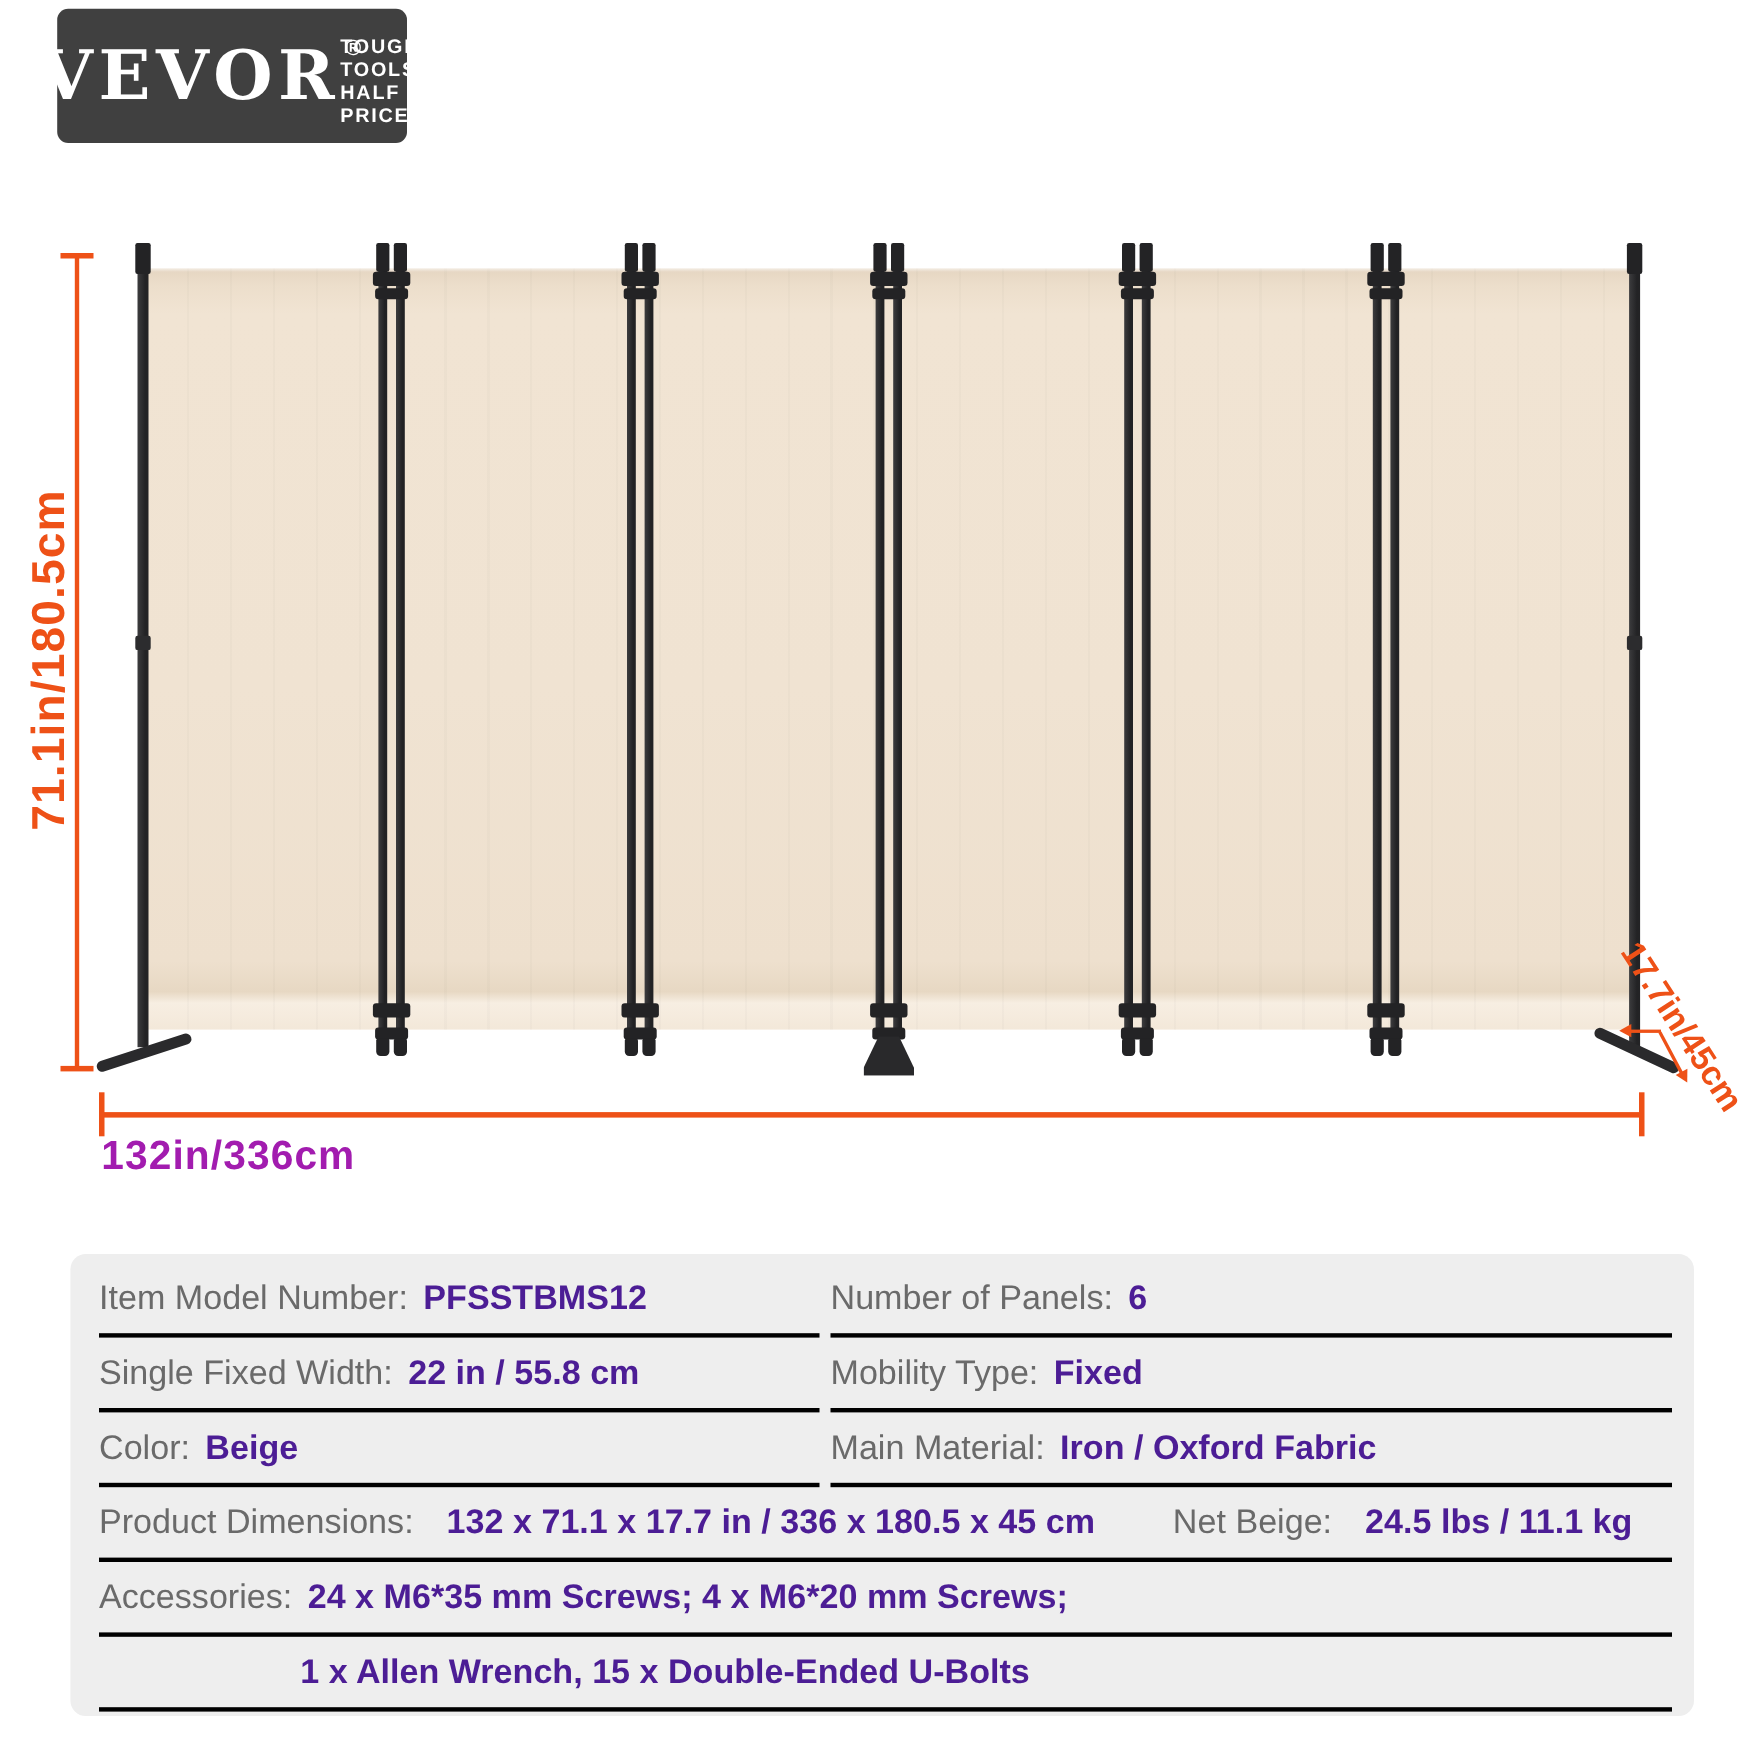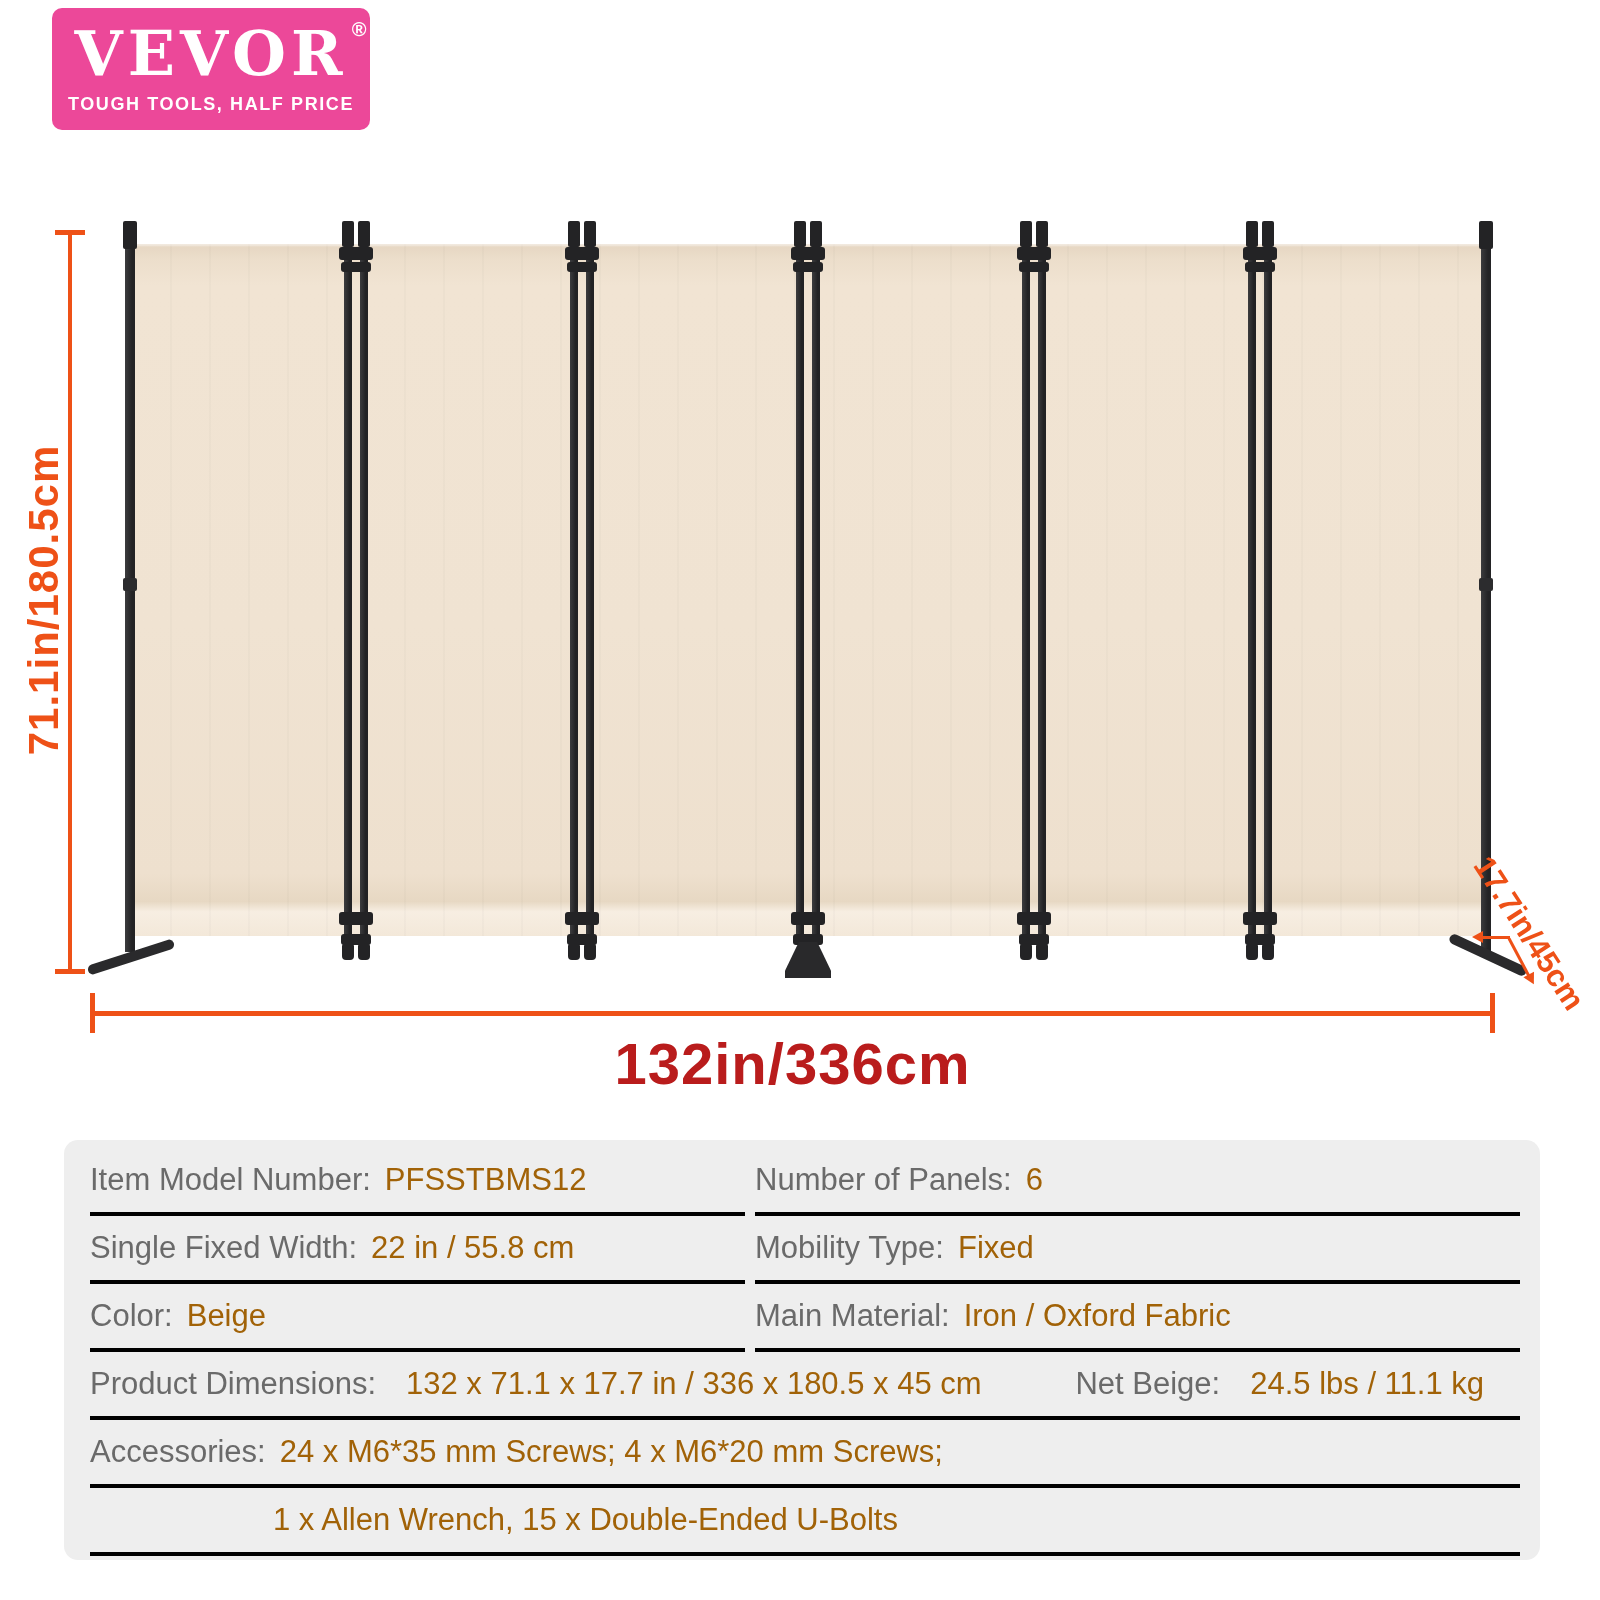--- a/index.html
+++ b/index.html
@@ -4,22 +4,22 @@
 <style>
   html,body { margin:0; padding:0; background:#ffffff; }
   .canvas {
     position:relative; width:1600px; height:1600px; background:#ffffff;
     font-family:"Liberation Sans", sans-serif; overflow:hidden;
   }
 
   
   .logo {
     position:absolute; left:52px; top:8px; width:318px; height:122px;
-    background:#ec4899; border-radius:10px;
-    display:flex; flex-direction:column; align-items:center; justify-content:center;
+    background:#404040; border-radius:10px;
+    display:flex; flex-direction:row; align-items:center; justify-content:center;
   }
   .logo-word {
     color:#fff; font-family:"DejaVu Serif", serif; font-weight:bold;
     font-size:62px; letter-spacing:5px; line-height:1; position:relative;
   }
   .logo-word .reg { font-family:"Liberation Sans", sans-serif; font-size:20px; position:absolute; top:-4px; right:-24px; font-weight:bold; }
   .logo-tag { color:#fff; font-size:18px; font-weight:bold; letter-spacing:1.6px; margin-top:9px; }
 
   
   .fabric {
@@ -58,22 +58,22 @@
   .dimVc1  { left:55px;  top:230px; width:30px; height:5px; }
   .dimVc2  { left:55px;  top:969px; width:30px; height:5px; }
   .dimH    { left:92px;  top:1011px; width:1401px; height:5px; }
   .dimHc1  { left:90px;  top:993px; width:5px; height:40px; }
   .dimHc2  { left:1490px;top:993px; width:5px; height:40px; }
   .dimVlabel {
     position:absolute; left:44px; top:600px; transform:translate(-50%,-50%) rotate(-90deg);
     color:#ee5117; font-size:42px; font-weight:bold; white-space:nowrap; letter-spacing:1px;
   }
   .dimHlabel {
-    position:absolute; left:92px; top:1030px; width:1401px; text-align:center;
-    color:#b91c1c; font-size:58px; font-weight:bold; letter-spacing:1px;
+    position:absolute; left:92px; top:1030px; width:1401px; 
+    color:#a21caf; font-size:37px; font-weight:bold; letter-spacing:1px;
   }
   .dimDlabel {
     position:absolute; left:1496px; top:850px; transform:rotate(57deg); transform-origin:left top;
     color:#ee5117; font-size:31px; font-weight:bold; white-space:nowrap;
   }
   .segH { left:1482px; top:936px; width:28px; height:3px; }
   .segD { left:1509px; top:937px; width:42px; height:3px; transform:rotate(62deg); transform-origin:left center; }
   .arrL { position:absolute; left:-10px; top:-5px; width:0; height:0; background:none;
           border-top:6px solid transparent; border-bottom:6px solid transparent; border-right:11px solid #ee5117; }
   .arrE { position:absolute; right:-10px; top:-5px; width:0; height:0; background:none;
@@ -82,21 +82,21 @@
   
   .spec {
     position:absolute; left:64px; top:1140px; width:1476px; height:420px;
     background:#eeeeee; border-radius:14px; box-sizing:border-box;
     padding:8px 20px 0 26px;
     display:grid; grid-template-columns:655px 1fr; column-gap:10px; grid-auto-rows:68px;
   }
   .cell { display:flex; align-items:center; gap:14px; border-bottom:4px solid #000000; font-size:31px; white-space:nowrap; }
   .full { grid-column:1 / -1; }
   .lbl { color:#6a6a6a; }
-  .val { color:#a16207; font-weight:normal; }
+  .val { color:#4c1d95; font-weight:bold; }
   .pair { display:flex; align-items:center; gap:30px; }
   .pair2 { margin-left:auto; margin-right:36px; }
   .r6 { padding-left:183px; }
 </style>
 </head>
 <body>
 
 <div class="canvas">
 
   <div class="logo">

